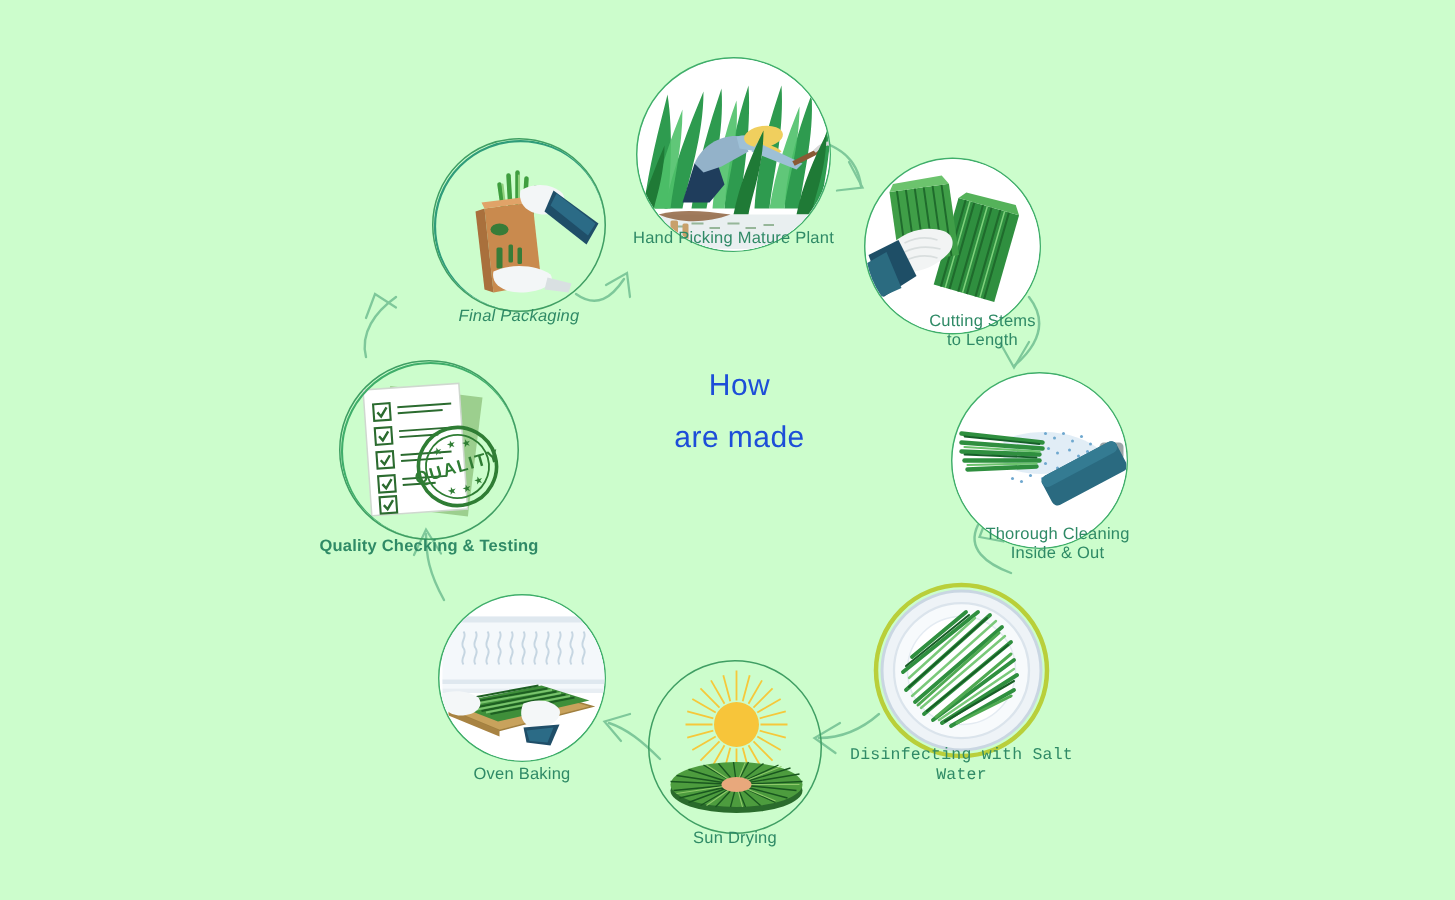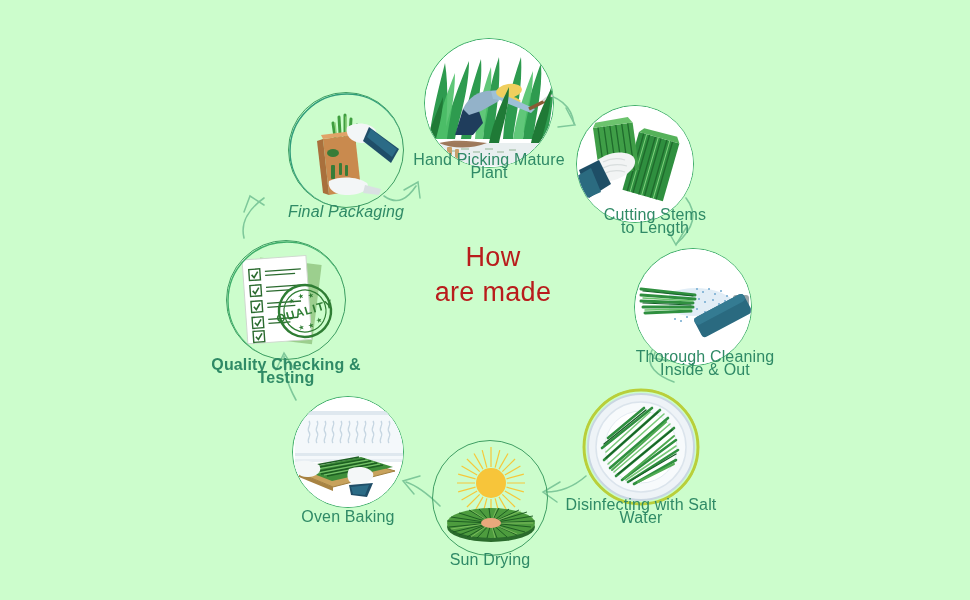--- a/index.html
+++ b/index.html
@@ -7,37 +7,37 @@
     width:970px; height:600px; overflow:hidden;
     background:#ccfdcc;
     font-family:"Liberation Sans", sans-serif;
     position:relative;
   }
   #stage { position:absolute; inset:0; }
 
   
   .title {
     position:absolute; left:373px; top:240px; width:240px;
-    text-align:center; color:#b91c1c;
-    font-size:27px; line-height:35px; font-weight:400;
+    text-align:center; color:#1d4ed8;
+    font-size:20px; line-height:35px; font-weight:400;
     letter-spacing:.3px;
   }
 
   
   .step { position:absolute; }
   .disc {
     position:absolute; border-radius:50%;
     overflow:hidden; background:#ffffff;
     border:1.4px solid #3fae6a;
   }
   .disc.nofill { background:transparent; border-color:#3f9e63; }
   .disc.ringed { border:none; background:transparent; }
   .caption {
     position:absolute; text-align:center;
-    color:#2f8a66; font-size:16px; line-height:13px;
+    color:#2f8a66; font-size:11px; line-height:13px;
     letter-spacing:.15px; white-space:pre-line;
   }
 
   svg { display:block; }
   .arrow { position:absolute; left:0; top:0; width:970px; height:600px;
            pointer-events:none; }
 </style>
 </head>
 <body>
 
@@ -267,21 +267,21 @@
             <path d="M24 64 L68 24"></path>
           </g>
           <g stroke="#4faa52" stroke-width="2">
             <path d="M30 82 L84 34"></path>
               <path d="M42 90 L92 48"></path>
               <path d="M56 94 L92 76"></path>
           </g>
         </g>
       </svg>
     </div>
-    <div class="caption" style="left:557px; top:498px; width:168px;">Disinfecting with Salt Water</div>
+    <div class="caption" style="left:557px; top:498px; width:168px;font-family:Liberation Mono, monospace;">Disinfecting with Salt Water</div>
   </div>
 
   <div class="step">
     <div class="disc nofill" style="left:432px; top:440px; width:116px; height:116px; background:transparent;">
       <svg width="116" height="116" viewBox="0 0 116 116">
 
         <g stroke="#f6c83a" stroke-width="1.2">
           <g id="r">
             <path d="M58 6 V26"></path>
           </g>

